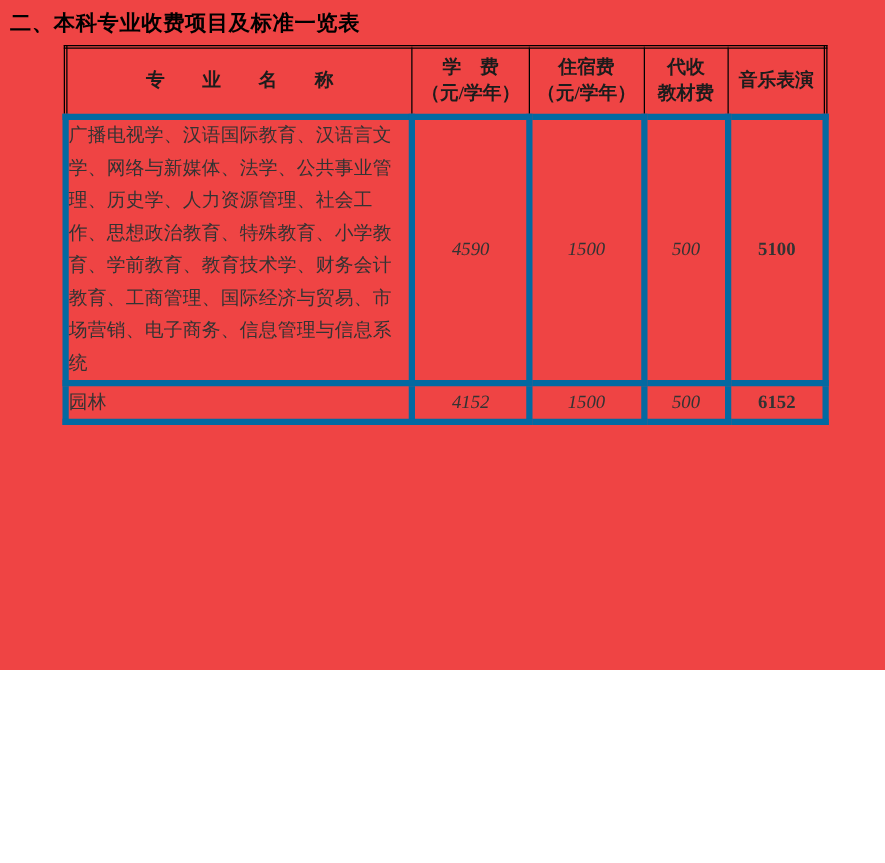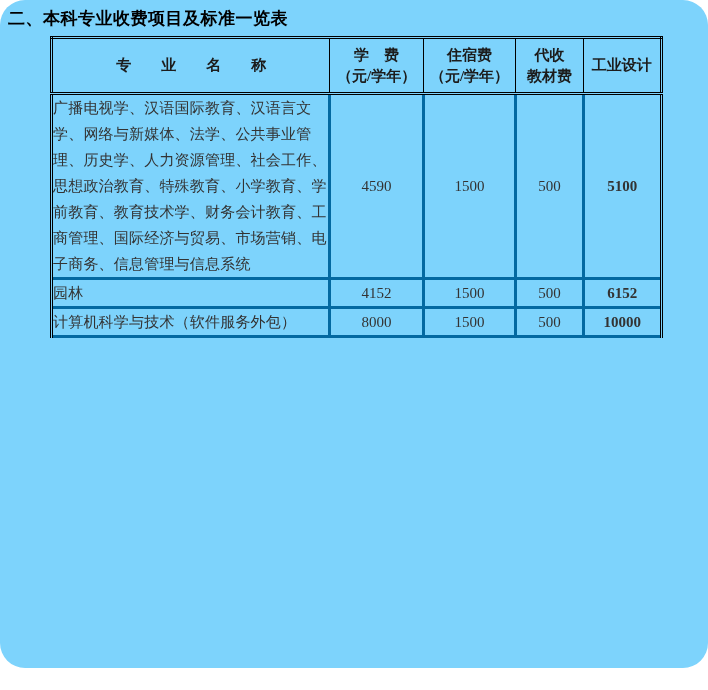--- a/index.html
+++ b/index.html
@@ -4,24 +4,23 @@
 <style>
   * { box-sizing: border-box; }
   html, body {
     margin: 0; padding: 0;
     background: #ffffff;
     font-family: "Liberation Serif", "DejaVu Serif", serif;
   }
   .page {
     position: relative;
     width: 708px;
-    height: 668px;
-    background: #7dd3fc;
+    height: 536px;
+    background: #ef4444;
     overflow: hidden;
-    border-radius: 25px;
   }
   .doc-title {
     margin: 0;
     padding: 7px 0 0 8px;
     font-size: 17px;
     font-weight: 700;
     color: #000000;
     letter-spacing: 0.5px;
     font-family: "Liberation Serif", "DejaVu Serif", serif;
   }
@@ -38,36 +37,37 @@
     border-bottom: 3px double #000000;
     font-size: 15px;
     font-weight: 700;
     color: #1c1c1c;
     text-align: center;
     vertical-align: middle;
     line-height: 21px;
     padding: 2px 1px;
   }
   table.fee-table td {
-    border: 3px solid #0369a1;
+    border: 5px solid #0369a1;
     font-size: 15px;
     color: #333333;
     vertical-align: middle;
     padding: 0;
   }
   td.major-cell {
     text-align: left;
     padding: 3px 3px 3px 6px;
     line-height: 26px;
     letter-spacing: 0.2px;
   }
   td.num-cell {
     text-align: center;
     font-size: 14.5px;
     color: #3a3a3a;
+    font-style: italic;
   }
   td.total-cell {
     text-align: center;
     font-size: 14.5px;
     font-weight: 700;
     color: #111111;
   }
   tr.header-row   { height: 56px; }
   tr.row-0        { height: 185px; }
   tr.row-1        { height: 260px; }
@@ -98,41 +98,34 @@
           <div>（元/学年）</div>
         </th>
         <th>
           <div>住宿费</div>
           <div>（元/学年）</div>
         </th>
         <th>
           <div>代收</div>
           <div>教材费</div>
         </th>
-        <th>工业设计</th>
+        <th>音乐表演</th>
       </tr>
     </thead>
     <tbody>
       <tr class="row-0">
         <td class="major-cell">广播电视学、汉语国际教育、汉语言文学、网络与新媒体、法学、公共事业管理、历史学、人力资源管理、社会工作、思想政治教育、特殊教育、小学教育、学前教育、教育技术学、财务会计教育、工商管理、国际经济与贸易、市场营销、电子商务、信息管理与信息系统</td>
         <td class="num-cell">4590</td>
         <td class="num-cell">1500</td>
         <td class="num-cell">500</td>
         <td class="total-cell">5100</td>
       </tr>
       <tr class="row-2">
         <td class="major-cell">园林</td>
         <td class="num-cell">4152</td>
         <td class="num-cell">1500</td>
         <td class="num-cell">500</td>
         <td class="total-cell">6152</td>
       </tr>
-      <tr class="row-3">
-        <td class="major-cell">计算机科学与技术（软件服务外包）</td>
-        <td class="num-cell">8000</td>
-        <td class="num-cell">1500</td>
-        <td class="num-cell">500</td>
-        <td class="total-cell">10000</td>
-      </tr>
     </tbody>
   </table>
 
 </div>
 
 </body></html>

